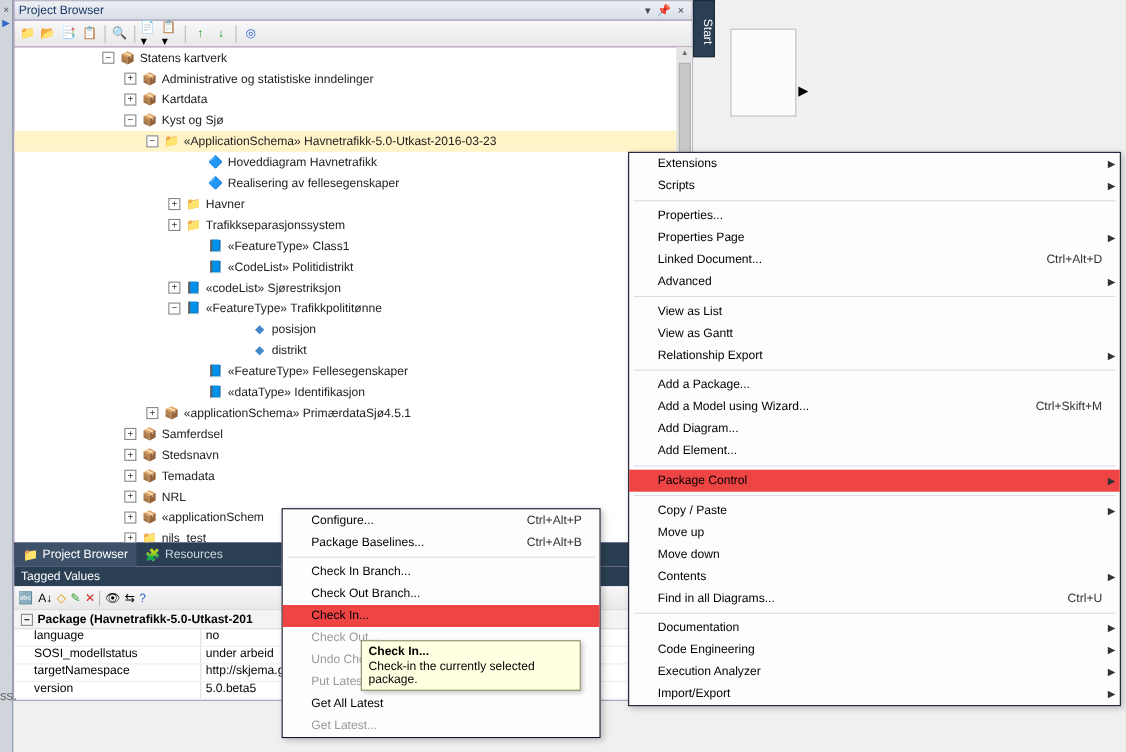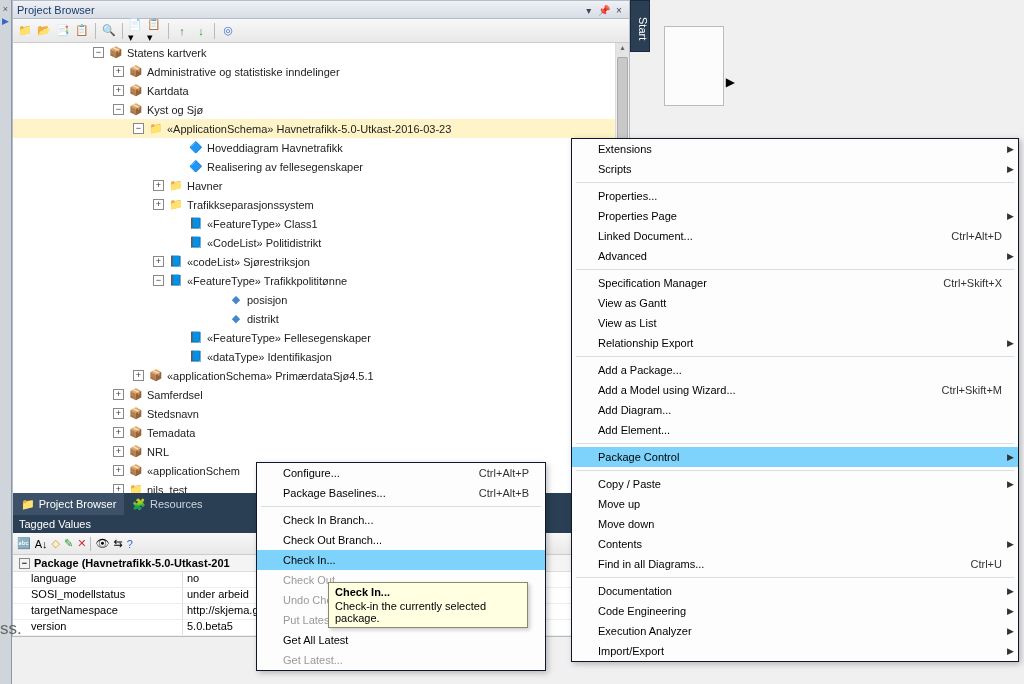--- a/index.html
+++ b/index.html
@@ -52,29 +52,29 @@
 .tagged-grid .row .k { width: 170px; padding-left: 18px; border-right: 1px solid #ddd; }
 .tagged-grid .row .v { flex: 1; padding-left: 4px; }
 
 .start-tab { position: absolute; left: 630px; top: 0; width: 20px; height: 52px; background: #2a3f54; color: #fff; writing-mode: vertical-rl; text-align: center; padding-top: 6px; font-size: 11px; border: 1px solid #1a2a38; }
 
 .canvas-hint { position: absolute; left: 664px; top: 26px; width: 60px; height: 80px; border: 1px solid #b5bcc6; background: #fcfcfc; }
 .canvas-hint .arrow-r { position: absolute; right: -12px; top: 48px; font-size: 12px; }
 
 .menu { position: absolute; background: #fdfdfd; border: 1px solid #0f172a; box-shadow: 2px 2px 6px rgba(0,0,0,.25); }
 .menu .mi { height: 20px; display: flex; align-items: center; padding: 0 20px 0 26px; position: relative; cursor: pointer; white-space: nowrap; }
-.menu .mi.sel { background: #7dd3fc; text-align: center; }
+.menu .mi.sel { background: #ef4444; text-align: center; }
 .menu .mi.disabled { color: #999; }
 .menu .mi .sc { position: absolute; right: 16px; color: #333; }
 .menu .mi .sub { position: absolute; right: 4px; font-size: 9px; color: #333; }
 .menu .msep { height: 1px; background: #d8dde6; margin: 3px 4px; }
 
 .tooltip { position: absolute; background: #ffffe1; border: 1px solid #8a8a6a; padding: 3px 6px; font-size: 11px; box-shadow: 2px 2px 4px rgba(0,0,0,.2); max-width: 200px; }
 .tooltip .tt-title { font-weight: bold; margin-bottom: 2px; }
-.ss { position: absolute; left: 0; bottom: 45px; color: #666; font-size: 17px; }
+.ss { position: absolute; left: 0; bottom: 45px; color: #666; font-size: 12px; }
 </style>
 </head>
 <body>
 
 <div class="left-bar">
   <div class="x">×</div>
   <div class="arrow">▶</div>
 </div>
 
 <div class="panel">
@@ -316,28 +316,24 @@
     <div class="mi">
       <span>Linked Document...</span>
       <span class="sc">Ctrl+Alt+D</span>
     </div>
     <div class="mi">
       <span>Advanced</span>
       <span class="sub">▶</span>
     </div>
     <div class="msep"></div>
     <div class="mi">
-      <span>Specification Manager</span>
-      <span class="sc">Ctrl+Skift+X</span>
+      <span>View as List</span>
     </div>
     <div class="mi">
       <span>View as Gantt</span>
-    </div>
-    <div class="mi">
-      <span>View as List</span>
     </div>
     <div class="mi">
       <span>Relationship Export</span>
       <span class="sub">▶</span>
     </div>
     <div class="msep"></div>
     <div class="mi">
       <span>Add a Package...</span>
     </div>
     <div class="mi">

